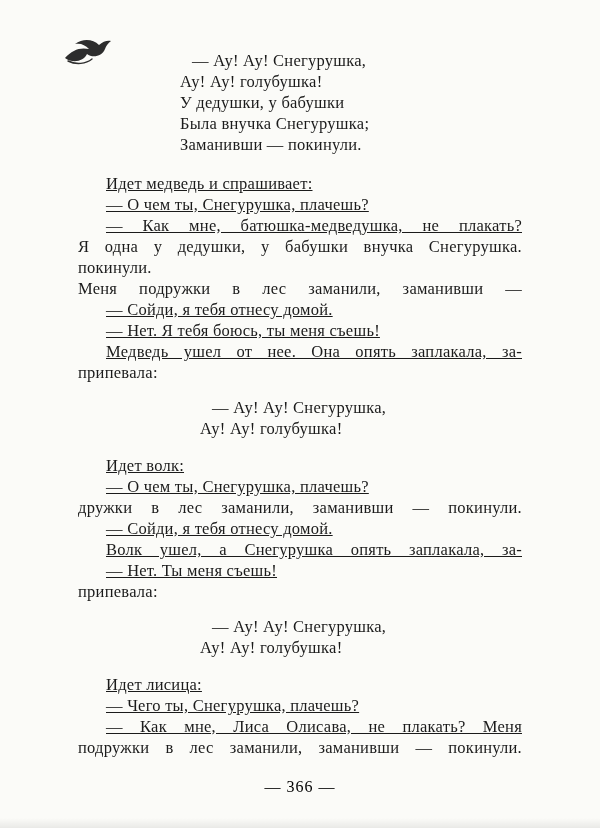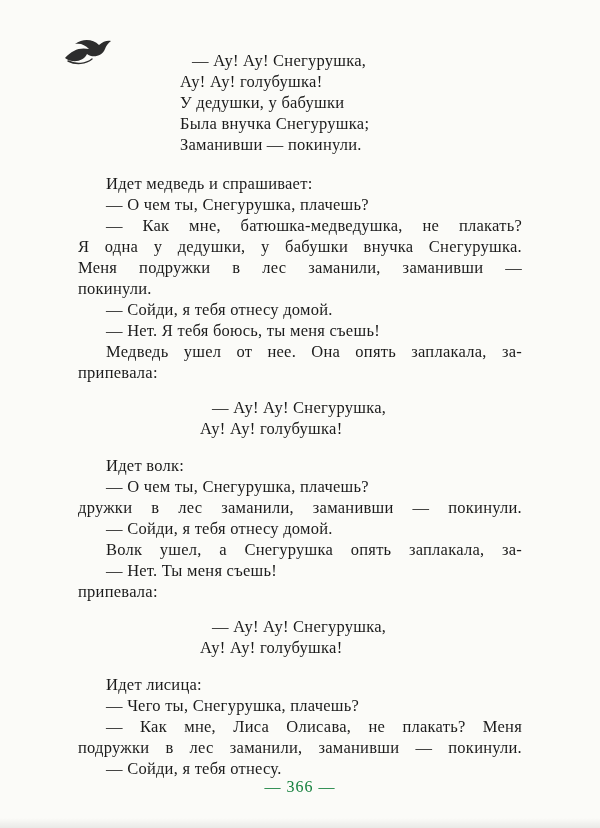--- a/index.html
+++ b/index.html
@@ -49,34 +49,35 @@
   .page-text > .block-verse:first-child {
     padding-left: 102px;
     margin-top: 0;
     margin-bottom: 18px;
   }
   .block-verse .line.verse-first {
     margin-left: 12px;
   }
   .block-prose .line.indent {
     padding-left: 28px;
+    text-decoration: underline;
   }
   .line.justify {
     text-align: justify;
     text-align-last: justify;
   }
   .page-number {
     position: absolute;
     left: 0;
     width: 100%;
     bottom: 32px;
     text-align: center;
     font-size: 16px;
     letter-spacing: 1px;
-    color: #15803d;
+    color: #000000;
   }
 </style>
 </head>
 <body>
 
 <span class="ornament">
   <svg width="52" height="36" viewBox="0 0 52 36" xmlns="http://www.w3.org/2000/svg">
     <path d="M3 24 C 10 16, 18 13, 27 15 C 23 11, 19 9, 13 10 C 21 4, 31 5, 37 11
              C 41 7, 46 6, 49 7 C 46 9, 44 12, 43 15 C 40 23, 30 24, 25 20
              C 22 27, 11 30, 3 24 Z" fill="#2d2d2d"></path>
@@ -90,22 +91,22 @@
       <div class="line">Ау! Ау! голубушка!</div>
       <div class="line">У дедушки, у бабушки</div>
       <div class="line">Была внучка Снегурушка;</div>
       <div class="line">Заманивши — покинули.</div>
     </div>
     <div class="block block-prose">
       <div class="line indent">Идет медведь и спрашивает:</div>
       <div class="line indent">— О чем ты, Снегурушка, плачешь?</div>
       <div class="line indent justify">— Как мне, батюшка-медведушка, не плакать?</div>
       <div class="line justify">Я одна у дедушки, у бабушки внучка Снегурушка.</div>
+      <div class="line">покинули.</div>
       <div class="line justify">Меня подружки в лес заманили, заманивши —</div>
-      <div class="line">покинули.</div>
       <div class="line indent">— Сойди, я тебя отнесу домой.</div>
       <div class="line indent">— Нет. Я тебя боюсь, ты меня съешь!</div>
       <div class="line indent justify">Медведь ушел от нее. Она опять заплакала, за-</div>
       <div class="line">припевала:</div>
     </div>
     <div class="block block-verse">
       <div class="line verse-first">— Ау! Ау! Снегурушка,</div>
       <div class="line">Ау! Ау! голубушка!</div>
     </div>
     <div class="block block-prose">
@@ -119,17 +120,16 @@
     </div>
     <div class="block block-verse">
       <div class="line verse-first">— Ау! Ау! Снегурушка,</div>
       <div class="line">Ау! Ау! голубушка!</div>
     </div>
     <div class="block block-prose">
       <div class="line indent">Идет лисица:</div>
       <div class="line indent">— Чего ты, Снегурушка, плачешь?</div>
       <div class="line indent justify">— Как мне, Лиса Олисава, не плакать? Меня</div>
       <div class="line justify">подружки в лес заманили, заманивши — покинули.</div>
-      <div class="line indent">— Сойди, я тебя отнесу.</div>
     </div>
   </div>
 
 <div class="page-number">— 366 —</div>
 
 </body></html>

